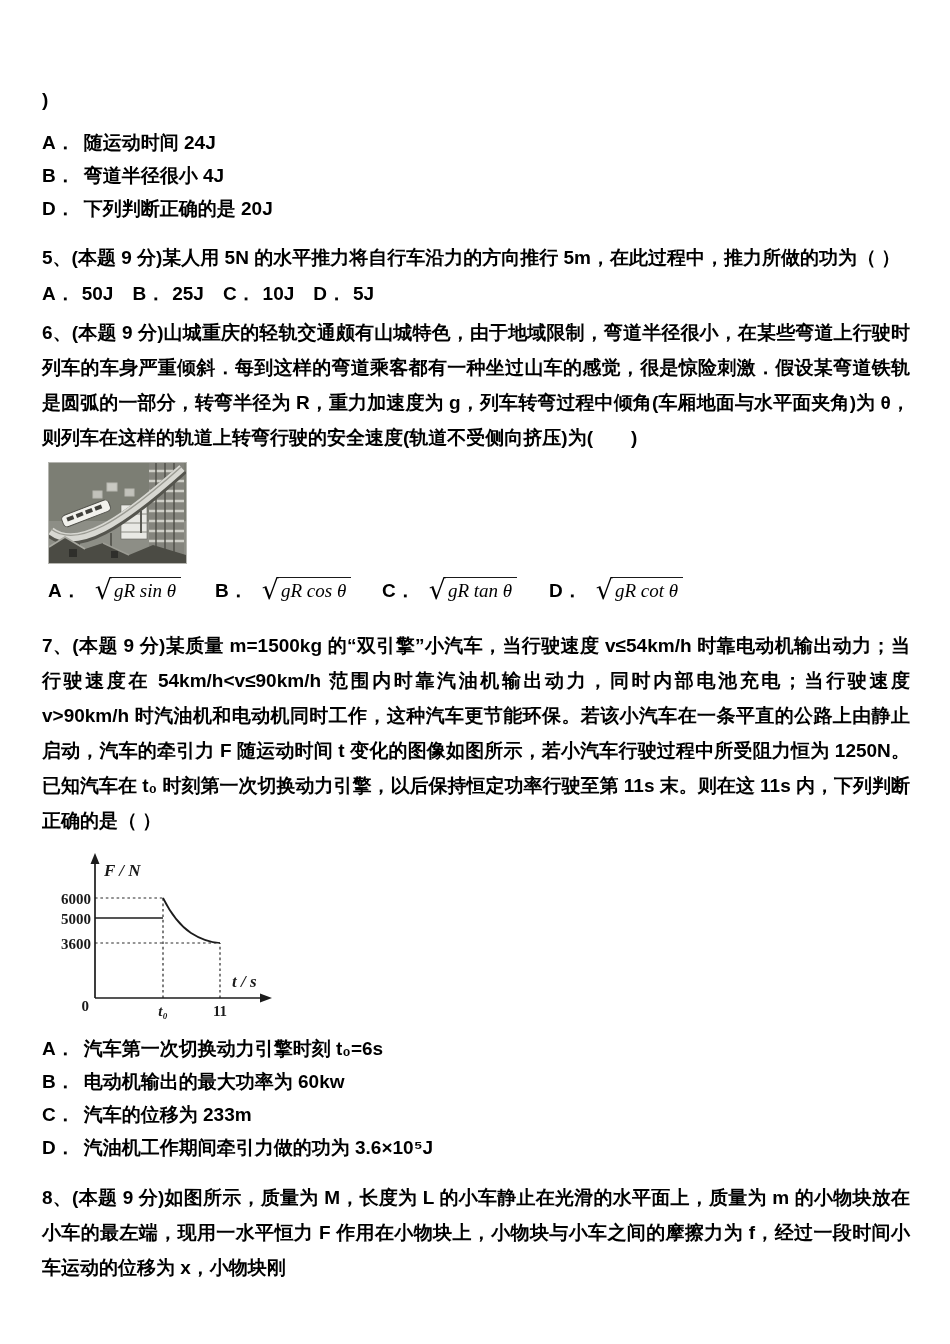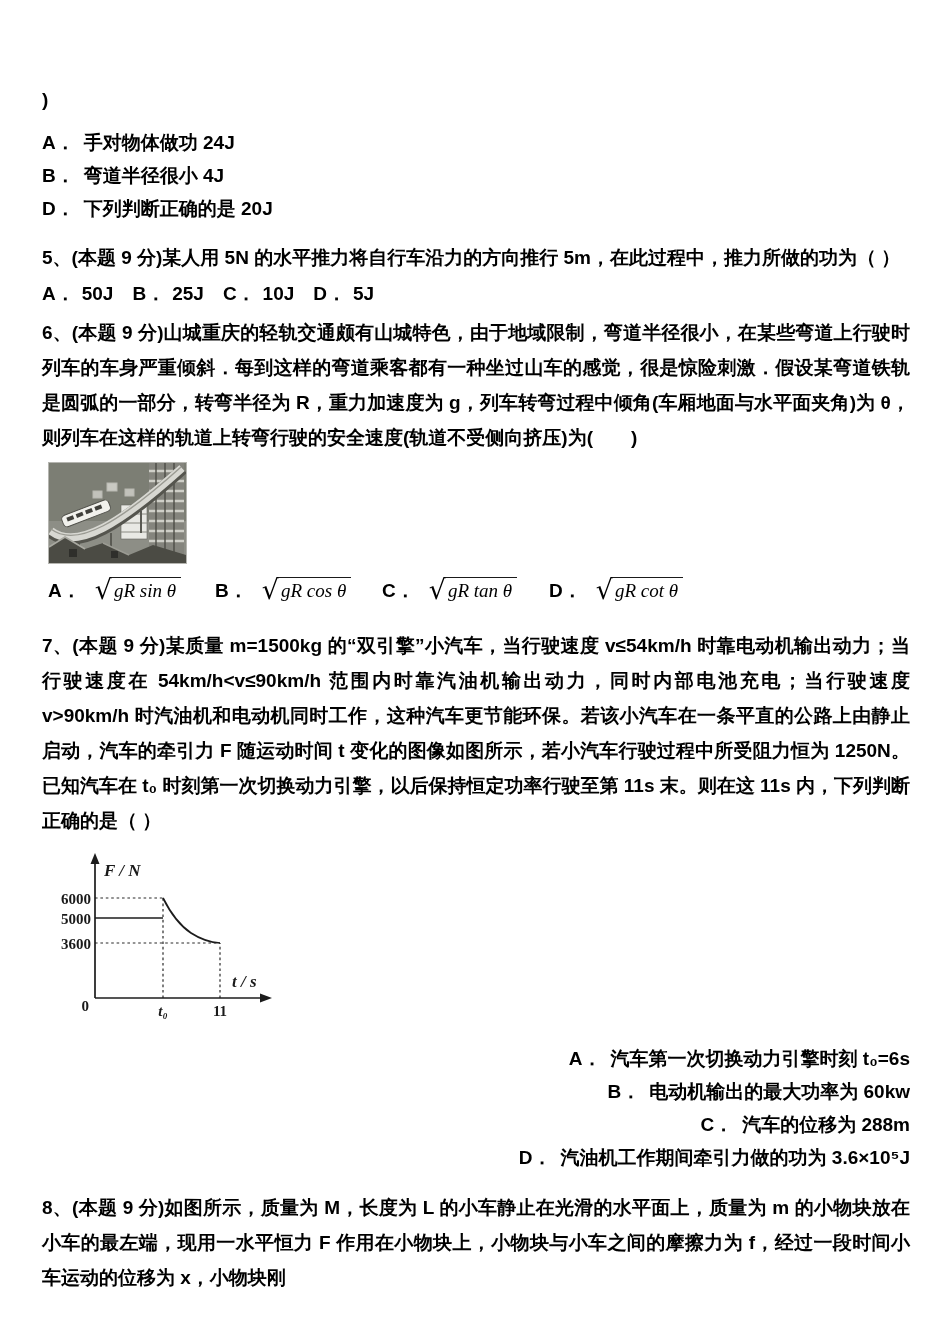--- a/index.html
+++ b/index.html
@@ -46,31 +46,31 @@
     white-space:nowrap;
   }
   .graph{display:block;margin:14px 0 0 18px;}
   .graph text{
     font-family:"Liberation Serif",serif;
     font-weight:600;fill:#1a1a1a;
   }
   .graph .axis-label{font-style:italic;font-size:17px;}
   .graph .tick{font-size:15px;}
   .graph .tick-i{font-size:15px;font-style:italic;}
-  .q7opts{margin-top:18px;text-align:right;}
+  .q7opts{margin-top:8px;}
 </style>
 </head>
 <body>
 
 <div class="page">
 
   <div class="frag">)</div>
 
   <ul class="opt-list">
-    <li><span class="okey">A．</span><span>手对物体做功 24J</span></li>
+    <li><span class="okey">A．</span><span>随运动时间 24J</span></li>
     <li><span class="okey">B．</span><span>弯道半径很小 4J</span></li>
     <li><span class="okey">D．</span><span>下列判断正确的是 20J</span></li>
   </ul>
 
   <section id="q5">
     <p class="stem">5、(本题 9 分)某人用 5N 的水平推力将自行车沿力的方向推行 5m，在此过程中，推力所做的功为（ ）</p>
     <div class="inline-opts">
       <span><span class="okey">A．</span><span>50J</span></span>
       <span><span class="okey">B．</span><span>25J</span></span>
       <span><span class="okey">C．</span><span>10J</span></span>
@@ -191,21 +191,21 @@
       <text x="31" y="72" class="tick" text-anchor="end">5000</text>
       <text x="31" y="97" class="tick" text-anchor="end">3600</text>
       <text x="29" y="159" class="tick" text-anchor="end">0</text>
       <text x="103" y="164" class="tick-i" text-anchor="middle">t₀</text>
       <text x="160" y="164" class="tick" text-anchor="middle">11</text>
     </svg>
 
     <ul class="opt-list q7opts">
       <li><span class="okey">A．</span><span>汽车第一次切换动力引擎时刻 t₀=6s</span></li>
       <li><span class="okey">B．</span><span>电动机输出的最大功率为 60kw</span></li>
-      <li><span class="okey">C．</span><span>汽车的位移为 288m</span></li>
+      <li><span class="okey">C．</span><span>汽车的位移为 233m</span></li>
       <li><span class="okey">D．</span><span>汽油机工作期间牵引力做的功为 3.6×10⁵J</span></li>
     </ul>
   </section>
 
   <section id="q8">
     <p class="stem">8、(本题 9 分)如图所示，质量为 M，长度为 L 的小车静止在光滑的水平面上，质量为 m 的小物块放在小车的最左端，现用一水平恒力 F 作用在小物块上，小物块与小车之间的摩擦力为 f，经过一段时间小车运动的位移为 x，小物块刚</p>
   </section>
 
 </div>
 

